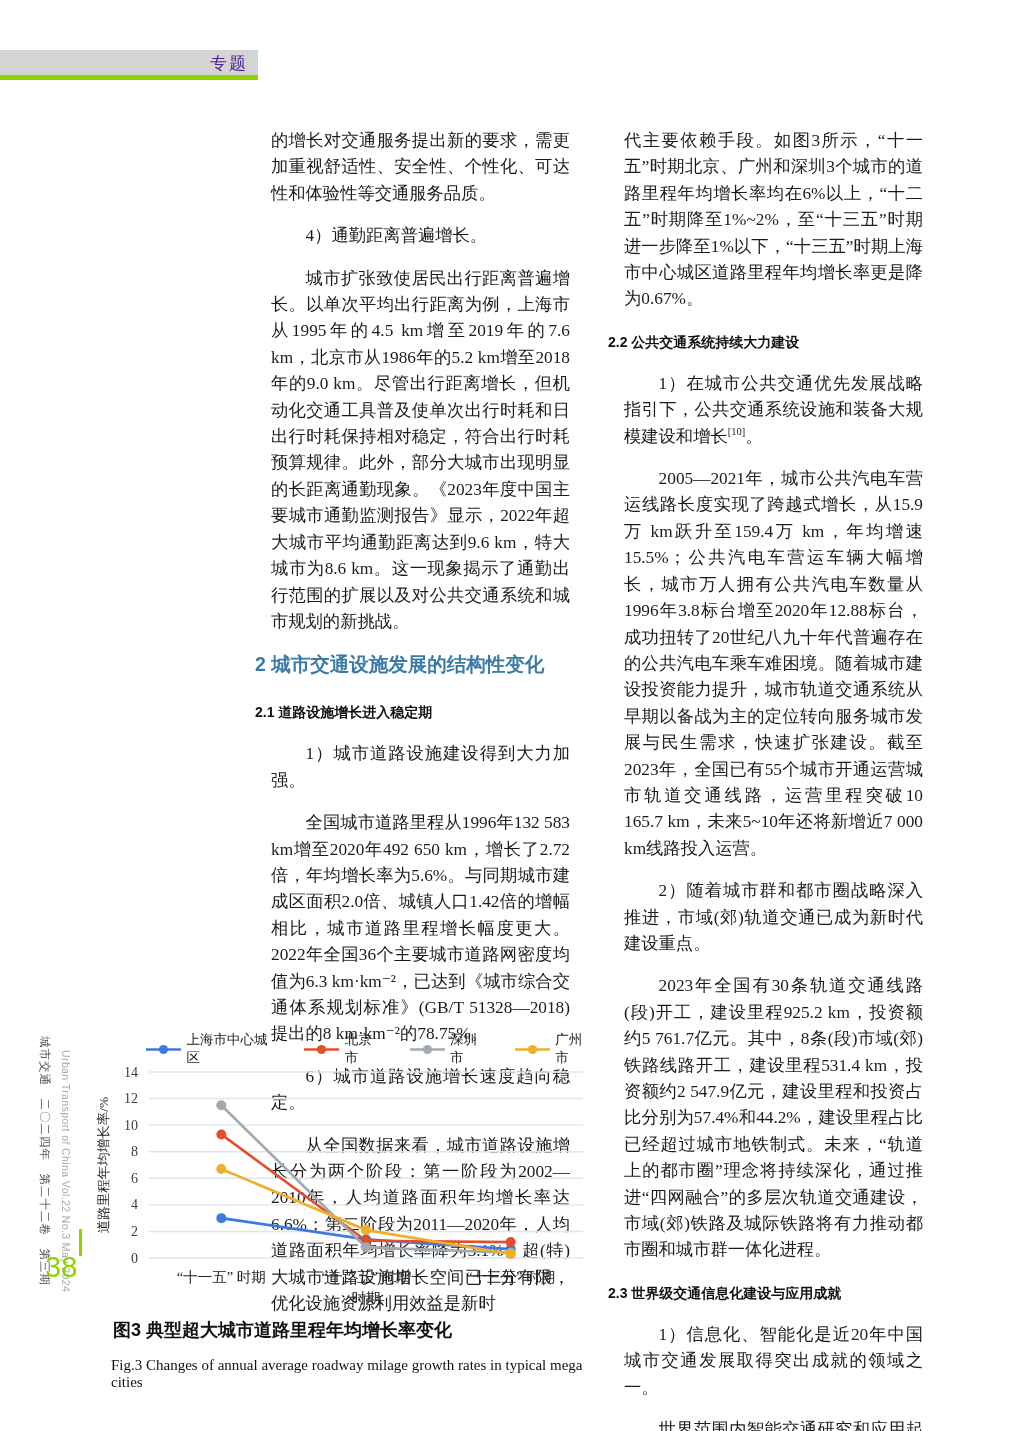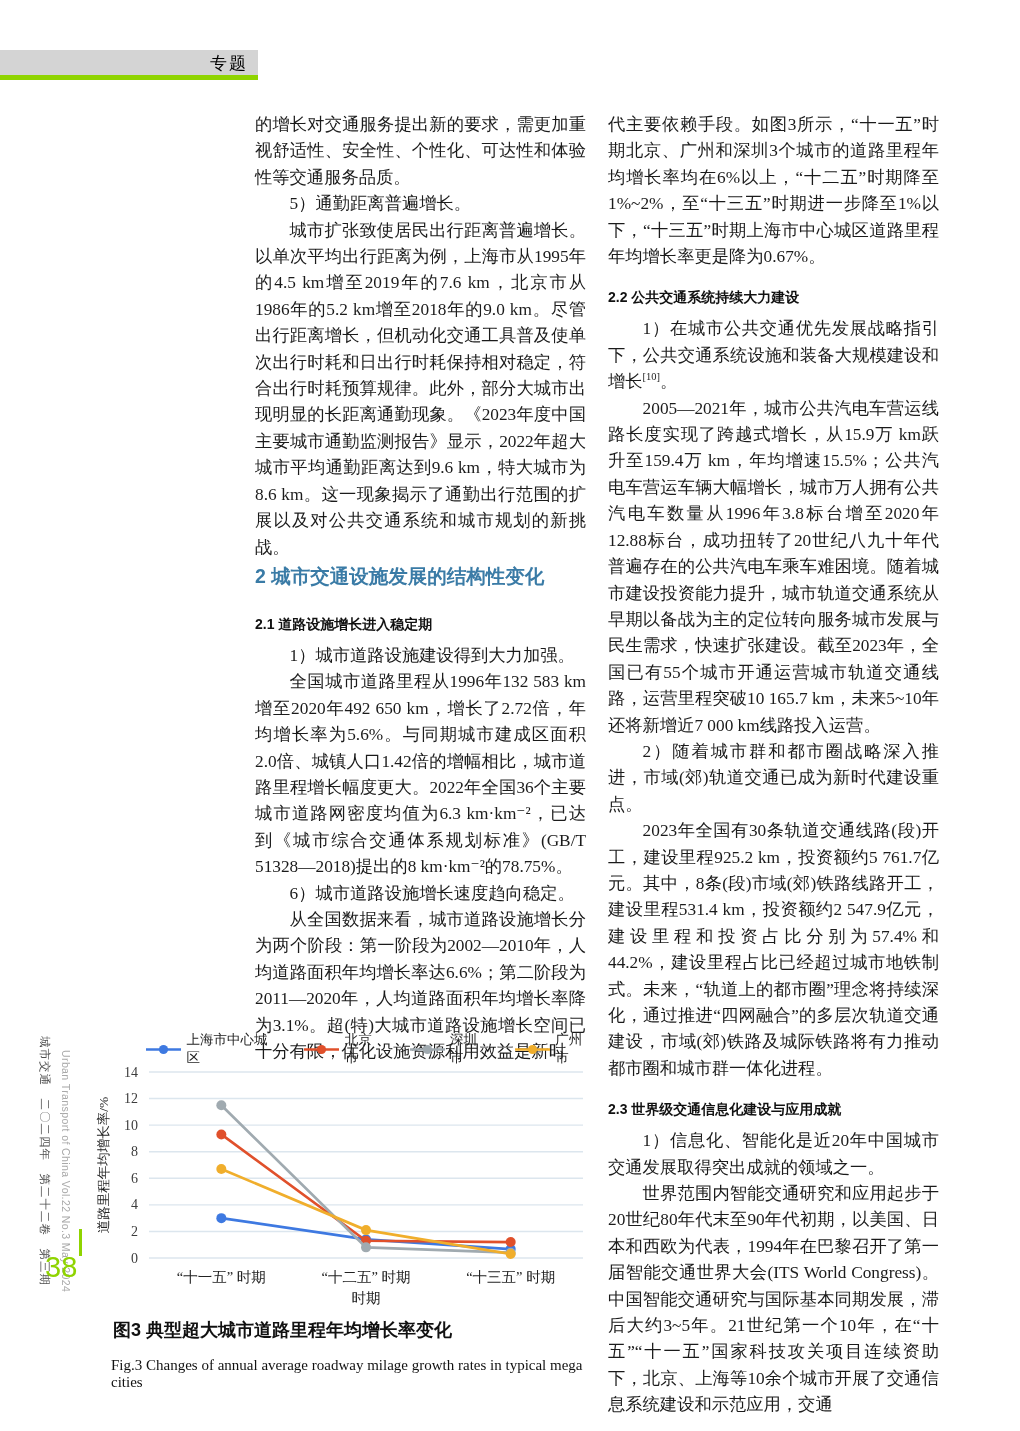--- a/index.html
+++ b/index.html
@@ -4,28 +4,28 @@
 <style>
   html,body{margin:0;padding:0;}
   body{
     width:1020px;height:1431px;position:relative;background:#ffffff;
     font-family:"Liberation Serif","DejaVu Serif",serif;color:#1b1b1b;
     overflow:hidden;
   }
   
   .hdr-bar{position:absolute;left:0;top:50px;width:258px;height:25px;background:#d4d4d4;}
   .hdr-label{position:absolute;right:10px;top:2px;font-family:"Liberation Sans","DejaVu Sans",sans-serif;
-    font-size:17px;color:#000000;letter-spacing:2px;}
+    font-size:17px;color:#4c1d95;letter-spacing:2px;}
   .hdr-green{position:absolute;left:0;top:75px;width:258px;height:5px;background:#8fd400;}
   
   .col{position:absolute;top:112px;width:331px;font-size:17.3px;line-height:26.4px;
     text-align:justify;text-align-last:left;}
   .col-left{left:255px;}
   .col-right{left:608px;}
-  .col p{margin:0;}
+  .col p{margin:16px;}
   p.ind{text-indent:2em;}
   .sec-h{font-family:"Liberation Sans","DejaVu Sans",sans-serif;font-weight:bold;color:#3a7ba6;
     font-size:19.5px;line-height:26px;margin:2px 0 22px 0;}
   .sub-h{font-family:"Liberation Sans","DejaVu Sans",sans-serif;font-weight:bold;color:#111;
     font-size:14px;line-height:26px;margin:14px 0 6px 0;}
   sup.ref{font-size:10.5px;line-height:0;}
   
   .v-text{position:absolute;transform-origin:0 0;transform:rotate(90deg);white-space:nowrap;
     font-family:"Liberation Sans","DejaVu Sans",sans-serif;}
   .v-cn{left:52px;top:1036px;font-size:11.5px;color:#4d4d4d;letter-spacing:1px;}
@@ -53,21 +53,21 @@
 </div>
 <div class="hdr-green"></div>
 
 <div class="v-text v-cn">城市交通　二〇二四年　第二十二卷　第三期</div>
 <div class="v-text v-en">Urban Transport of China Vol.22 No.3 May 2024</div>
 <div class="side-green"></div>
 <div class="page-num">38</div>
 
 <div class="col col-left">
   <p>的增长对交通服务提出新的要求，需更加重视舒适性、安全性、个性化、可达性和体验性等交通服务品质。</p>
-  <p class="ind">5）通勤距离普遍增长。</p>
+  <p class="ind">4）通勤距离普遍增长。</p>
   <p class="ind">城市扩张致使居民出行距离普遍增长。以单次平均出行距离为例，上海市从1995年的4.5 km增至2019年的7.6 km，北京市从1986年的5.2 km增至2018年的9.0 km。尽管出行距离增长，但机动化交通工具普及使单次出行时耗和日出行时耗保持相对稳定，符合出行时耗预算规律。此外，部分大城市出现明显的长距离通勤现象。《2023年度中国主要城市通勤监测报告》显示，2022年超大城市平均通勤距离达到9.6 km，特大城市为8.6 km。这一现象揭示了通勤出行范围的扩展以及对公共交通系统和城市规划的新挑战。</p>
   <h2 class="sec-h">2 城市交通设施发展的结构性变化</h2>
   <h3 class="sub-h">2.1 道路设施增长进入稳定期</h3>
   <p class="ind">1）城市道路设施建设得到大力加强。</p>
   <p class="ind">全国城市道路里程从1996年132 583 km增至2020年492 650 km，增长了2.72倍，年均增长率为5.6%。与同期城市建成区面积2.0倍、城镇人口1.42倍的增幅相比，城市道路里程增长幅度更大。2022年全国36个主要城市道路网密度均值为6.3 km·km⁻²，已达到《城市综合交通体系规划标准》(GB/T 51328—2018)提出的8 km·km⁻²的78.75%。</p>
   <p class="ind">6）城市道路设施增长速度趋向稳定。</p>
   <p class="ind">从全国数据来看，城市道路设施增长分为两个阶段：第一阶段为2002—2010年，人均道路面积年均增长率达6.6%；第二阶段为2011—2020年，人均道路面积年均增长率降为3.1%。超(特)大城市道路设施增长空间已十分有限，优化设施资源利用效益是新时</p>
 </div>
 
 <div class="col col-right">

